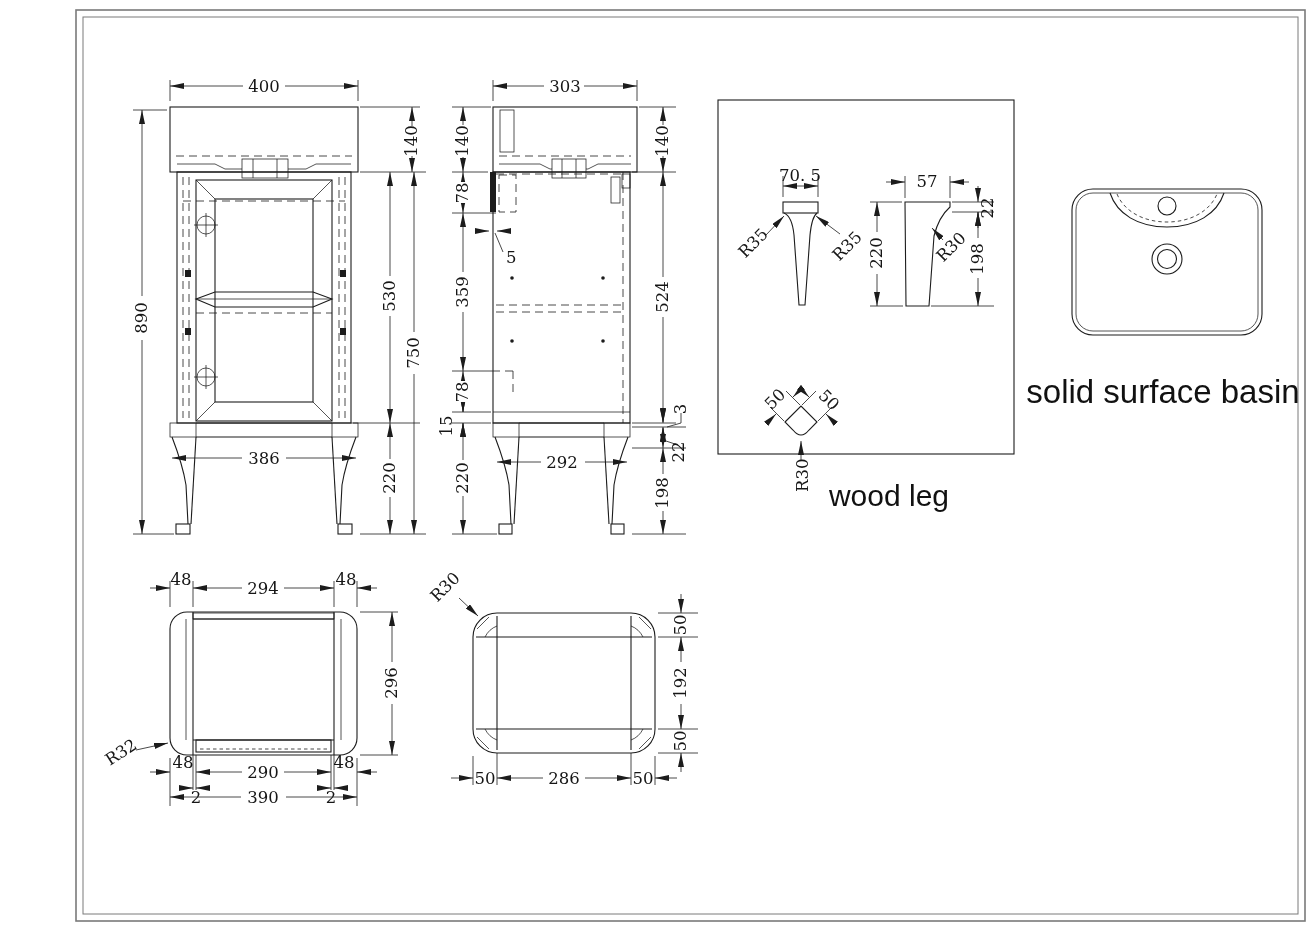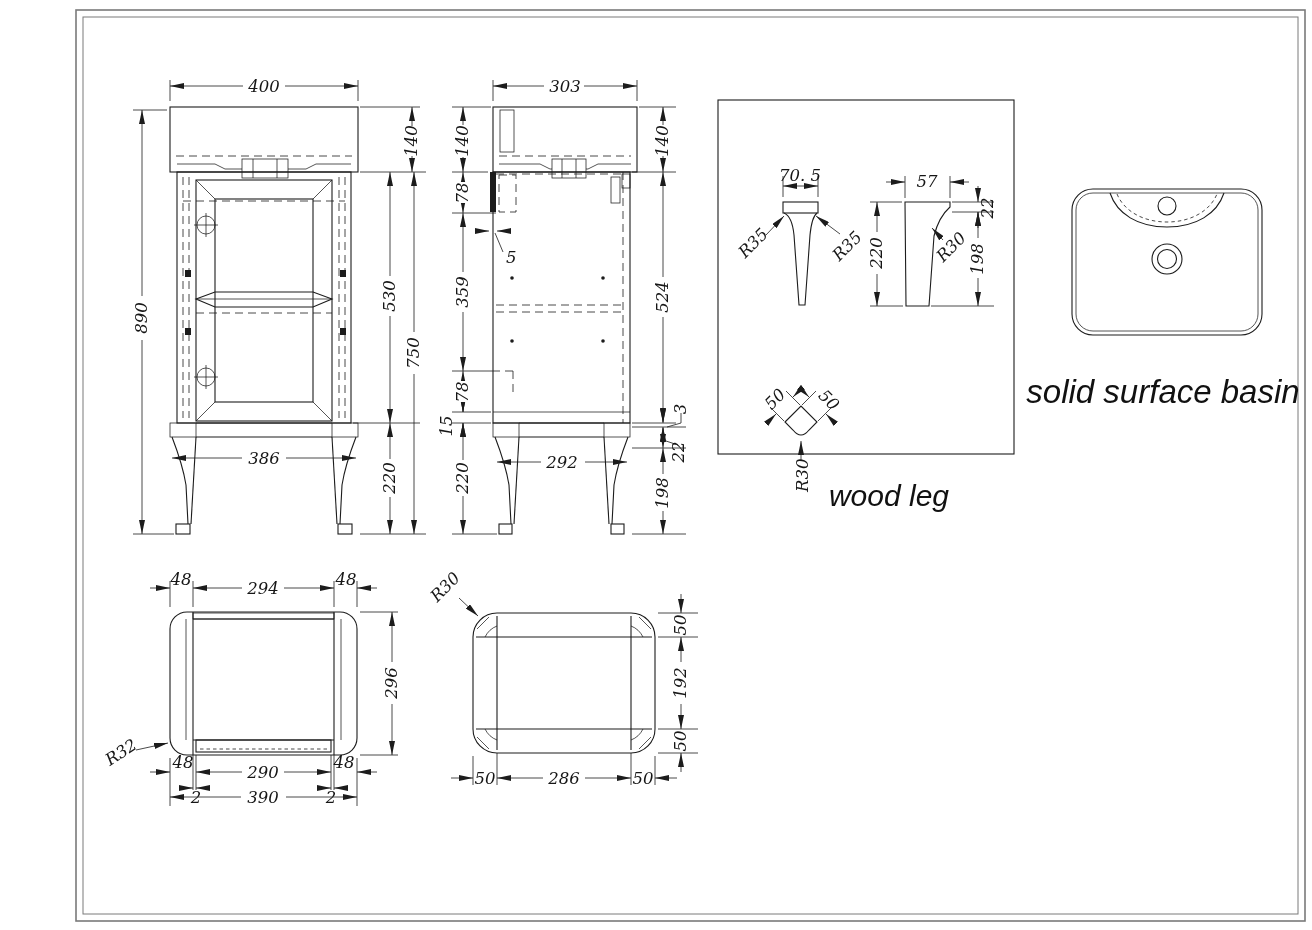--- a/index.html
+++ b/index.html
@@ -1,16 +1,16 @@
 <!DOCTYPE html>
 <html><head>
 <meta charset="utf-8">
 <style>
   html,body{margin:0;padding:0;background:#fff;}
-  .stage{width:1204px;height:930px;position:relative;background:#fff;font-family:"Liberation Sans",sans-serif;font-style:italic;}
+  .stage{width:1204px;height:930px;position:relative;background:#fff;font-family:"Liberation Sans",sans-serif;}
   svg{display:block}
   .s{stroke:#1c1c1c;stroke-width:1.1;fill:none;stroke-linecap:butt}
   .t{stroke:#1c1c1c;stroke-width:0.75;fill:none}
   .d{stroke:#1c1c1c;stroke-width:0.8;fill:none;stroke-dasharray:8 5}
   .d2{stroke:#1c1c1c;stroke-width:0.8;fill:none;stroke-dasharray:3.5 3}
   .dimln{stroke:#1c1c1c;stroke-width:0.8;fill:none}
   .fillb{fill:#1c1c1c;stroke:none}
   .mask{fill:#ffffff;stroke:none}
   .dimtxt{font-family:"DejaVu Serif","Liberation Serif",serif;font-size:16.5px;fill:#161616}
   .lbl{font-family:"Liberation Sans","DejaVu Sans",sans-serif;font-size:30px;fill:#111}

